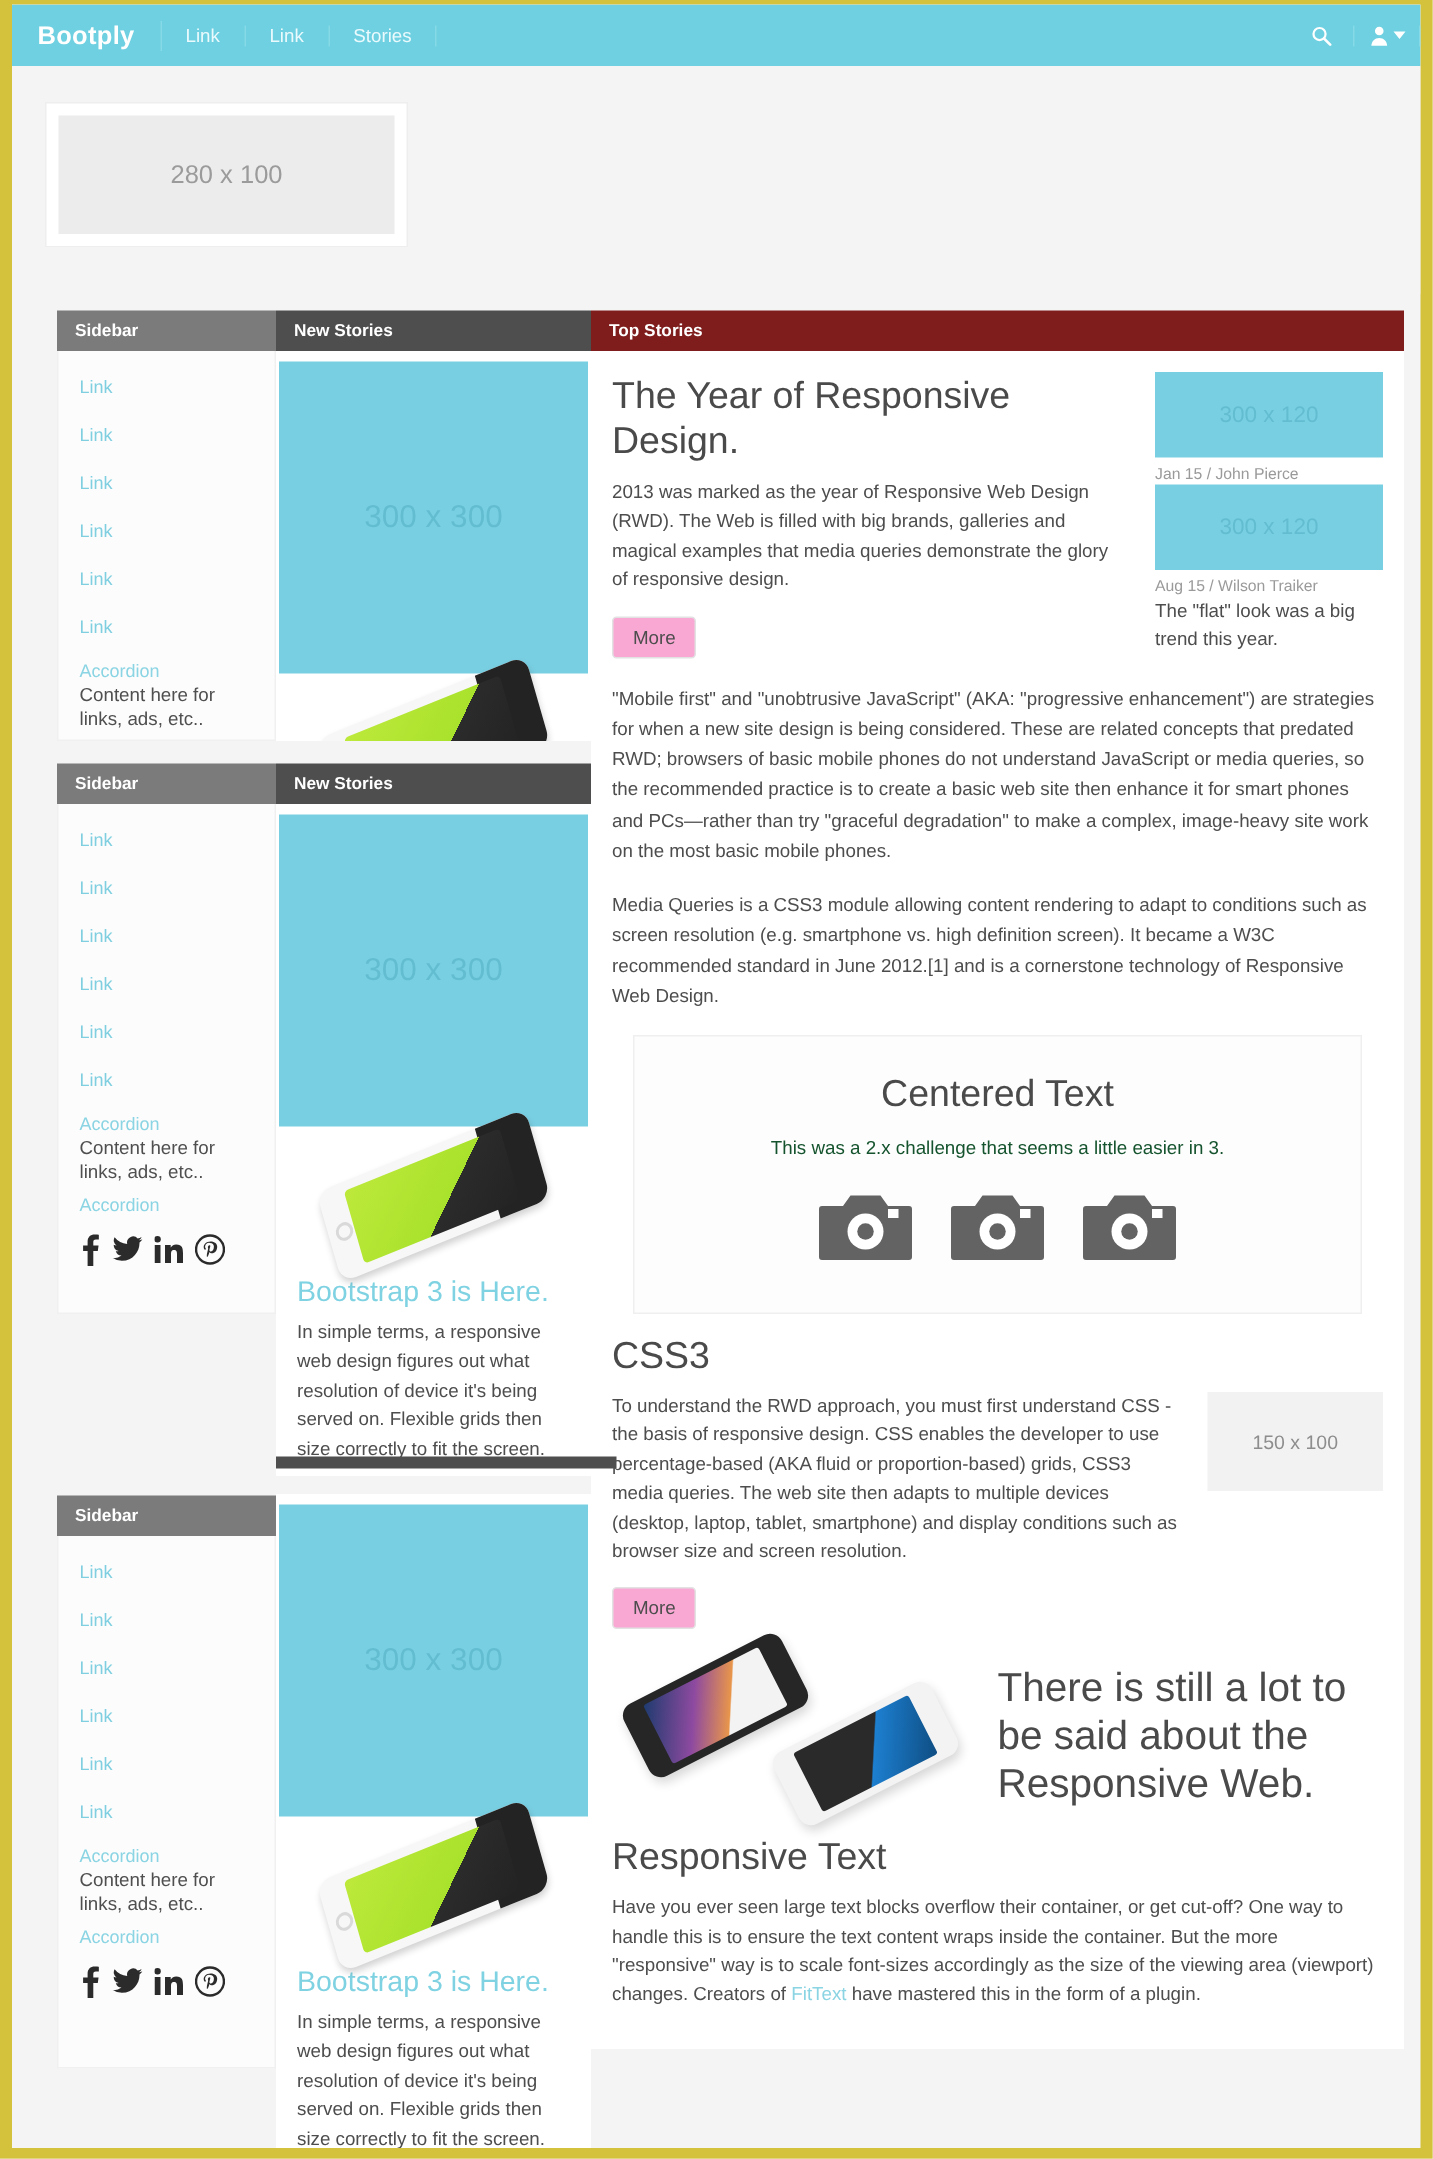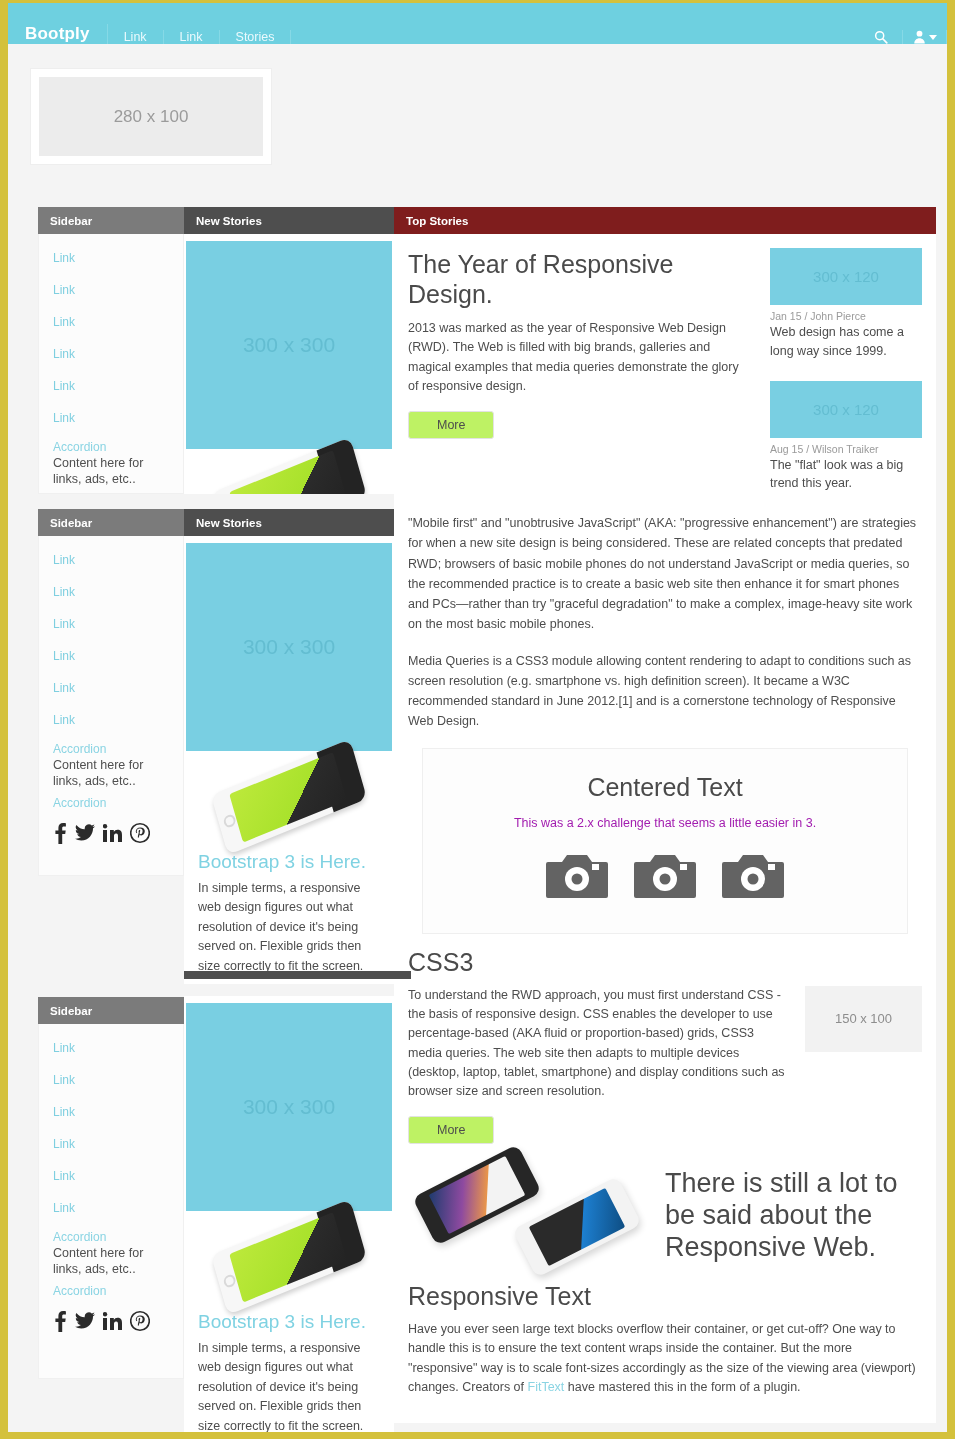--- a/index.html
+++ b/index.html
@@ -25,21 +25,21 @@
     border-bottom: 7px solid #d4c13c;
     background: #f4f4f4;
     overflow: hidden;
   }
 
   
   .navbar {
     height: 41px;
     background: #6ed0e0;
     display: flex;
-    align-items: flex-end;
+    align-items: center;
     position: relative;
     z-index: 40;
   }
   .nav-brand {
     display: flex; align-items: center;
     padding: 0 17px;
     color: #fff;
     font-weight: bold;
     font-size: 17px;
     letter-spacing: .2px;
@@ -228,23 +228,23 @@
     line-height: 1.18;
   }
   p.article {
     font-size: 12.5px;
     line-height: 1.55;
     color: #4d4d4d;
     margin: 0 0 14px 0;
   }
   .btn {
     display: inline-block;
-    padding: 6px 28px;
+    padding: 6px 13px;
     border: 1px solid #e2e2e2;
-    background: #bef264;
+    background: #f9a8d4;
     color: #4d4d4d;
     font-size: 12.5px;
     border-radius: 3px;
     cursor: pointer;
     font-family: inherit;
   }
   .ph120 { width: 152px; height: 57px; font-size: 15px; }
   .meta { font-size: 10.5px; color: #9a9a9a; margin: 5px 0 1px 0; }
   .teaser { font-size: 12.5px; color: #4d4d4d; line-height: 1.5; margin: 0 0 20px 0; }
 
@@ -255,21 +255,21 @@
   .body-copy p { font-size: 12.5px; line-height: 1.62; color: #4d4d4d; margin: 0 0 16px 0; }
 
   .well {
     margin: 4px 14px 14px 14px;
     border: 1px solid #efefef;
     background: #fdfdfd;
     text-align: center;
     padding: 24px 10px 30px 10px;
   }
   .well h2 { font-size: 25px; font-weight: normal; color: #4a4a4a; margin: 0 0 14px 0; }
-  .well p  { font-size: 12.5px; color: #a21caf; margin: 0 0 20px 0; }
+  .well p  { font-size: 12.5px; color: #14532d; margin: 0 0 20px 0; }
   .cams { display: flex; justify-content: center; gap: 26px; }
 
   h2.sect { font-size: 25px; font-weight: normal; color: #4a4a4a; margin: 6px 0 9px 0; }
   .two-col { display: flex; gap: 18px; align-items: flex-start; }
   .ph150 { width: 117px; height: 66px; background:#f2f2f2; color:#8d8d8d; display:flex; align-items:center; justify-content:center; font-size:13px; }
 
   .big-claim {
     display: flex; align-items: center; gap: 12px;
     margin: 18px 0 12px 0;
   }
@@ -365,21 +365,20 @@
           <div class="top-flex">
             <div class="top-main">
               <h1 class="article">The Year of Responsive Design.</h1>
               <p class="article">2013 was marked as the year of Responsive Web Design (RWD). The Web is filled with big brands, galleries and magical examples that media queries demonstrate the glory of responsive design.</p>
               <button class="btn">More</button>
             </div>
             <div class="top-side">
               <div>
                 <div class="blue-ph ph120">300 x 120</div>
                 <div class="meta">Jan 15 / John Pierce</div>
-                <p class="teaser">Web design has come a long way since 1999.</p>
               </div>
               <div>
                 <div class="blue-ph ph120">300 x 120</div>
                 <div class="meta">Aug 15 / Wilson Traiker</div>
                 <p class="teaser">The "flat" look was a big trend this year.</p>
               </div>
             </div>
           </div>
 
           <div class="body-copy" style="padding:0;">

